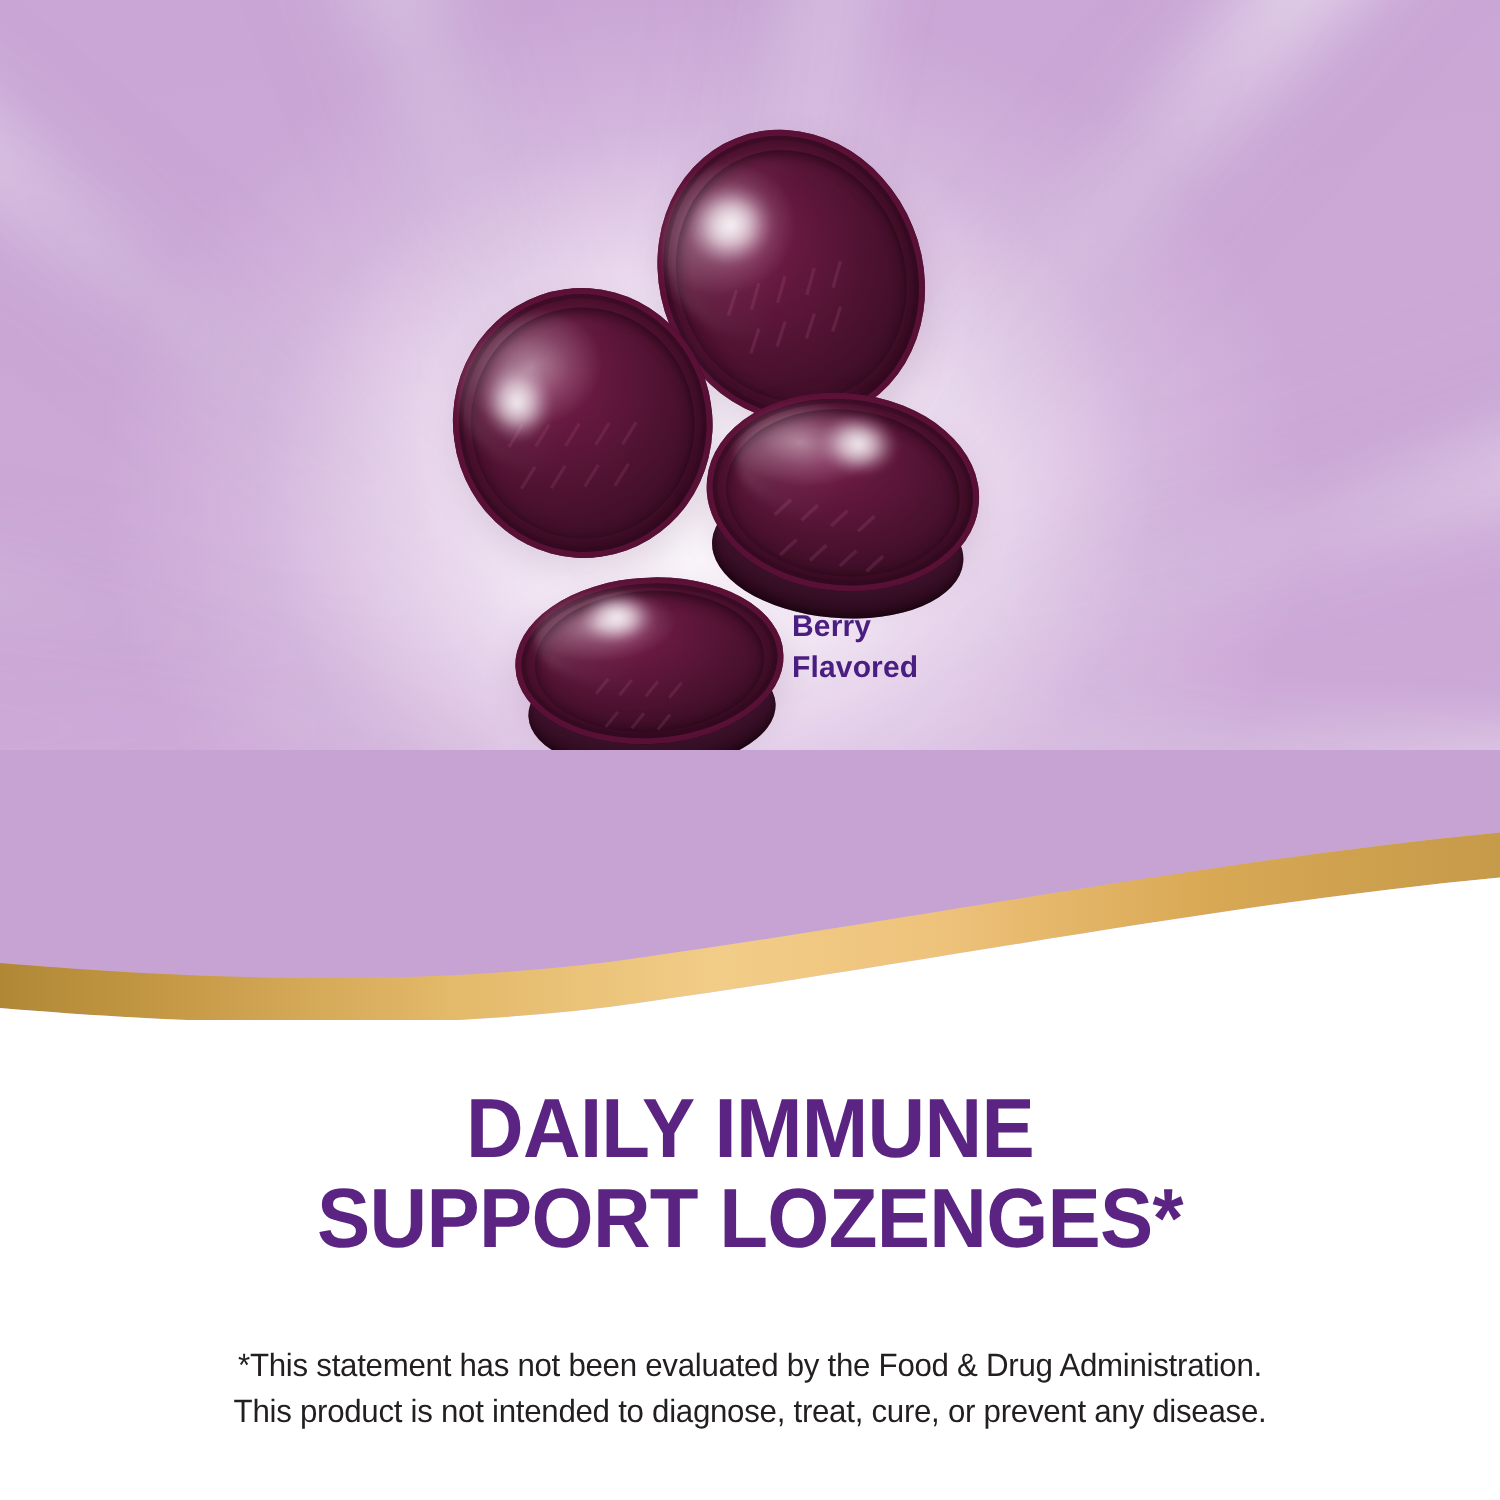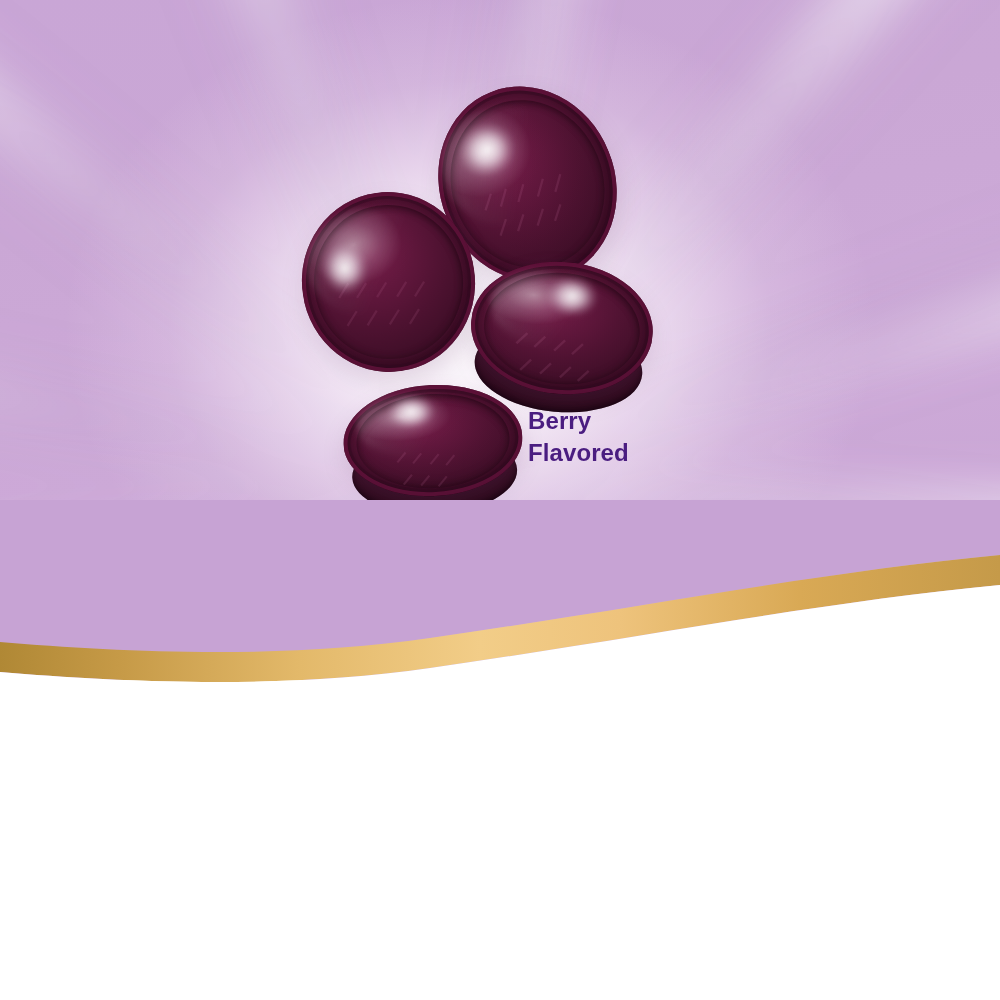--- a/index.html
+++ b/index.html
@@ -148,21 +148,21 @@
   #loz-left     { left: 302px; top: 192px; width: 173px; height: 180px; transform: rotate(-8deg); }
   #loz-right    { left: 470px; top: 262px; width: 182px; height: 153px; transform: rotate(5deg); }
   #loz-bottom   { left: 344px; top: 385px; width: 179px; height: 132px; transform: rotate(-3deg); }
 
   
   .flavor-label {
     position: absolute;
     left: 528px;
     top: 405px;
     color: #4a1d80;
-    font-size: 24px;
+    font-size: 20px;
     font-weight: bold;
     line-height: 1.34;
     letter-spacing: 0.1px;
     text-align: left;
     white-space: pre-line;
   }
 
   
   .wave {
     position: absolute;
@@ -357,14 +357,20 @@
     </defs>
 
     <path d="M0,0 L1000,0 L1000,55 C820,72 640,108 430,138 C280,160 120,152 0,142 Z" fill="#c7a3d4"></path>
 
     <path d="M0,142 C120,152 280,160 430,138 C640,108 820,72 1000,55
              L1000,85 C820,102 640,138 430,168 C280,190 120,182 0,172 Z" fill="url(#goldGrad)"></path>
 
     <path d="M0,172 C120,182 280,190 430,168 C640,138 820,102 1000,85 L1000,200 L0,200 Z" fill="#ffffff"></path>
   </svg>
 
+  <div class="bottom">
+    <div class="headline">DAILY IMMUNE
+SUPPORT LOZENGES*</div>
+    <div class="disclaimer">*This statement has not been evaluated by the Food &amp; Drug Administration.
+This product is not intended to diagnose, treat, cure, or prevent any disease.</div>
+  </div>
 
 </div>
 
 </body></html>

